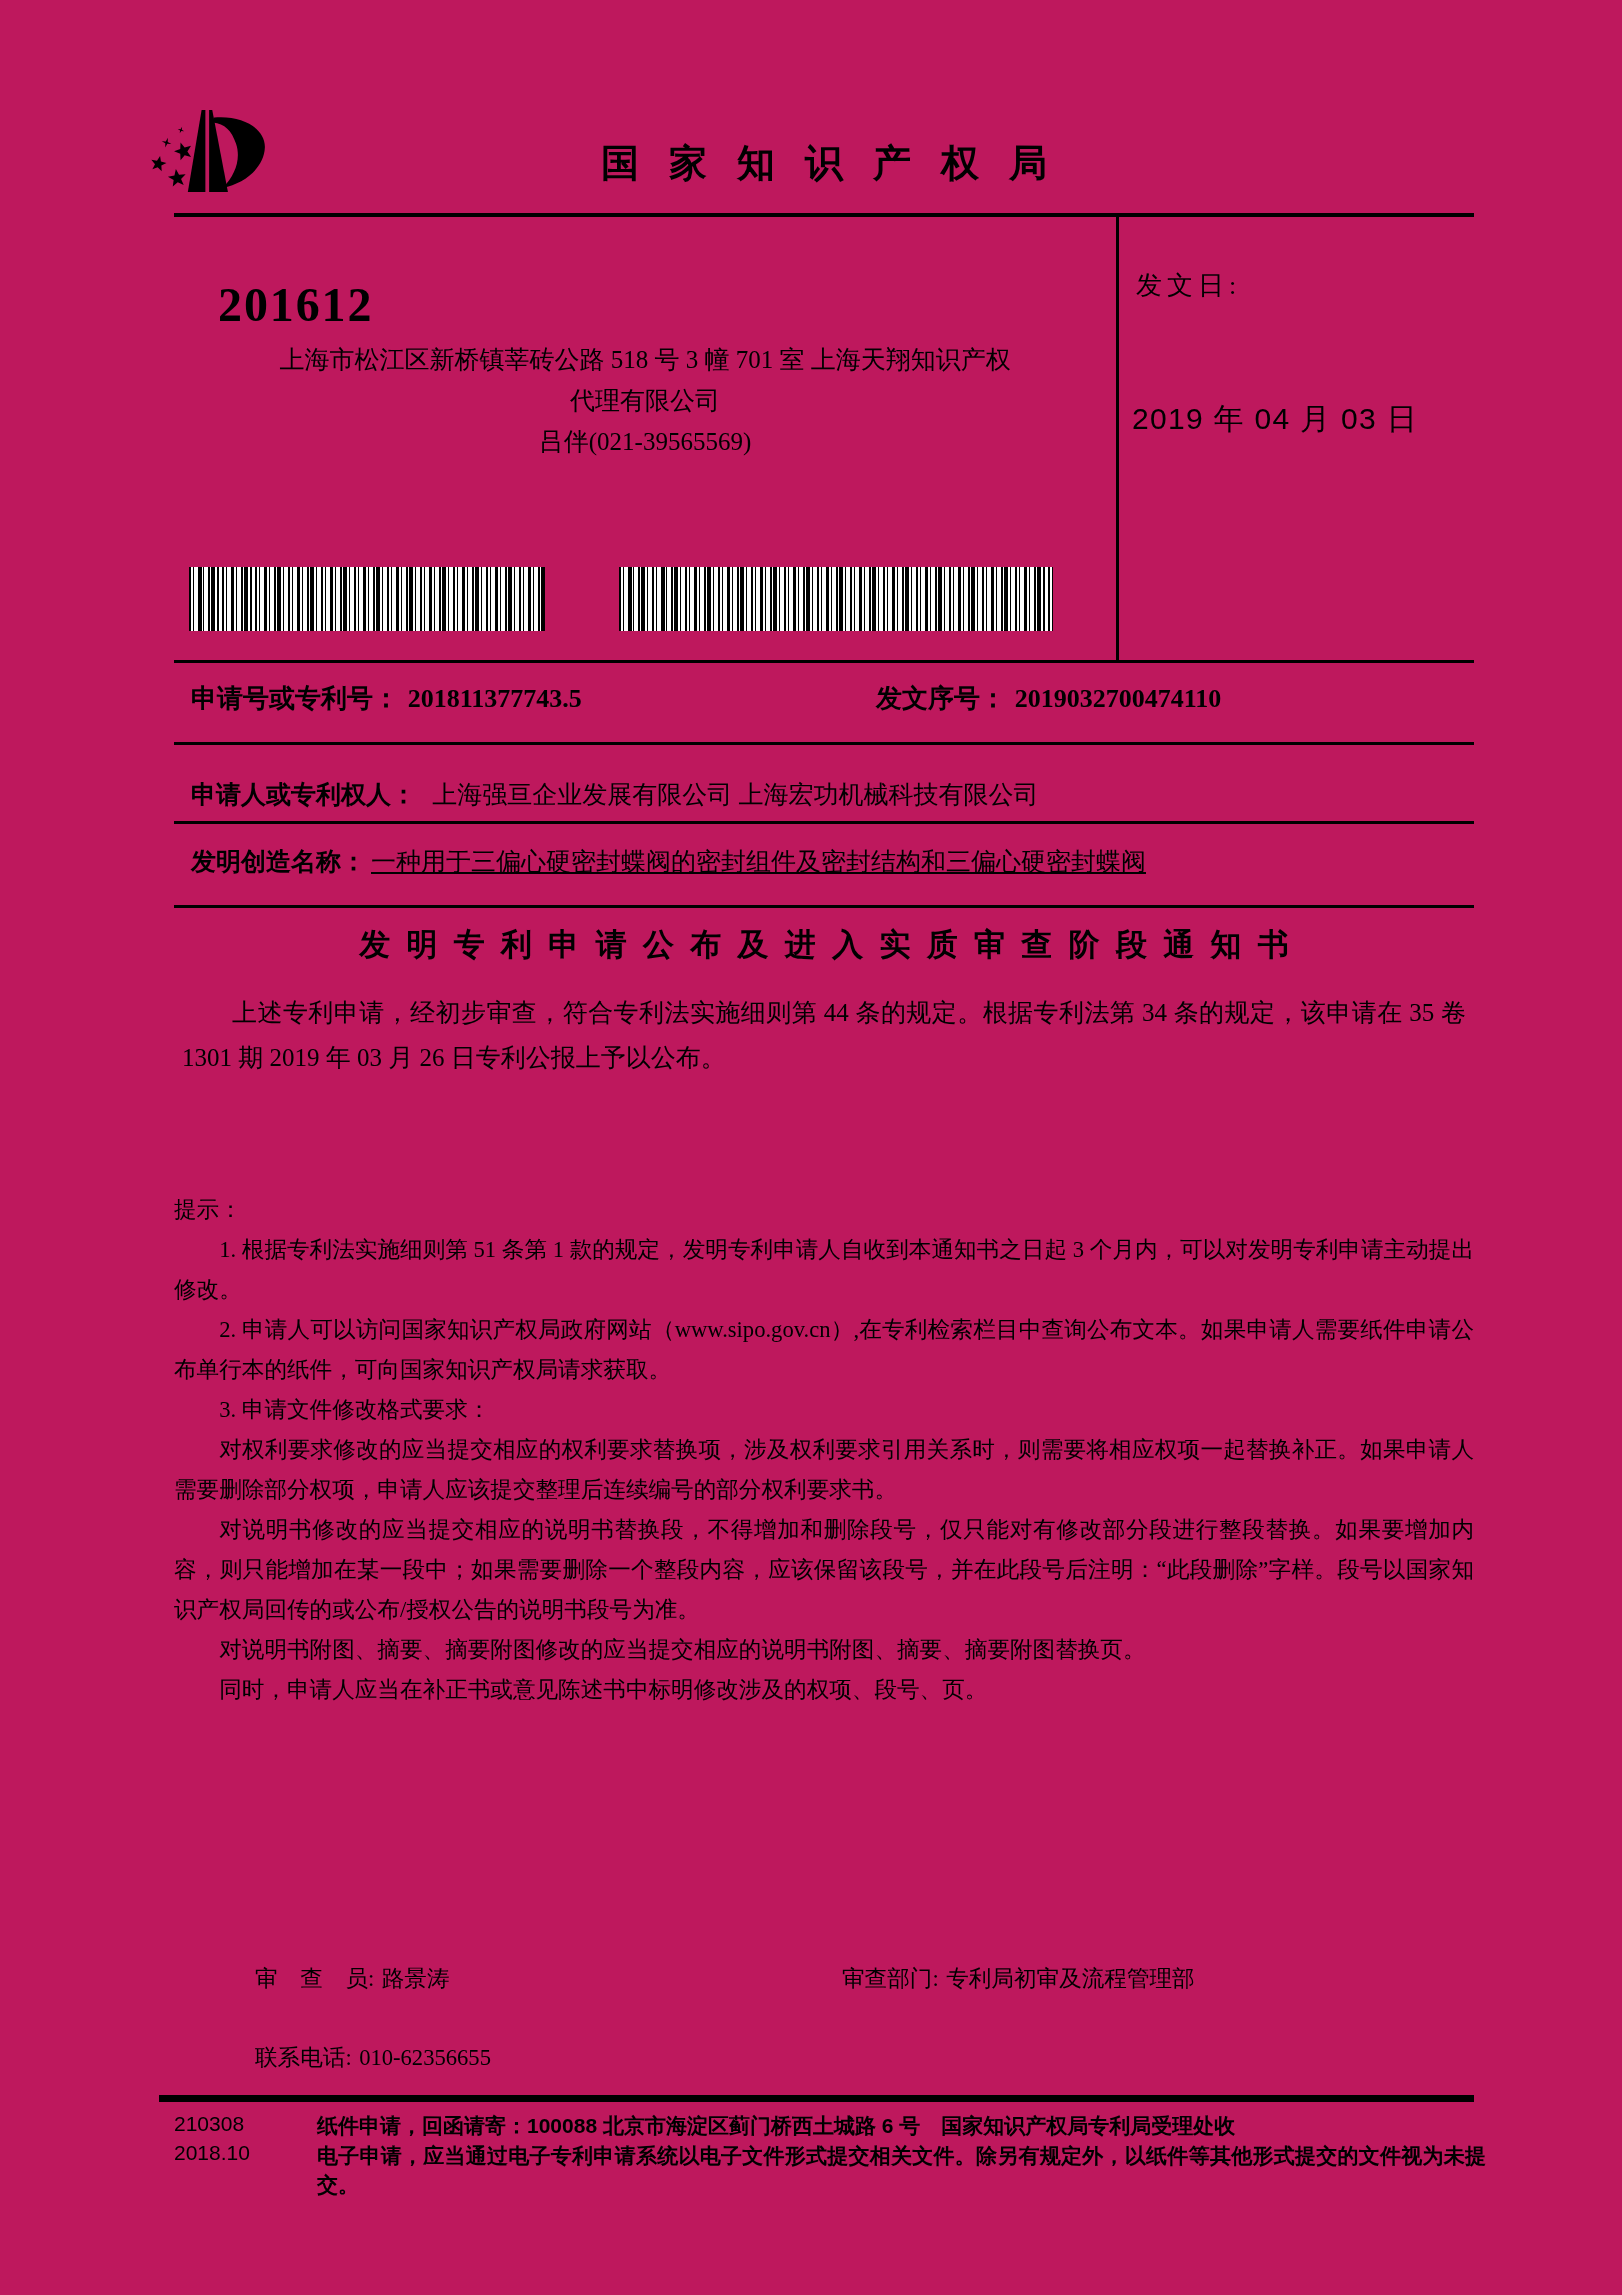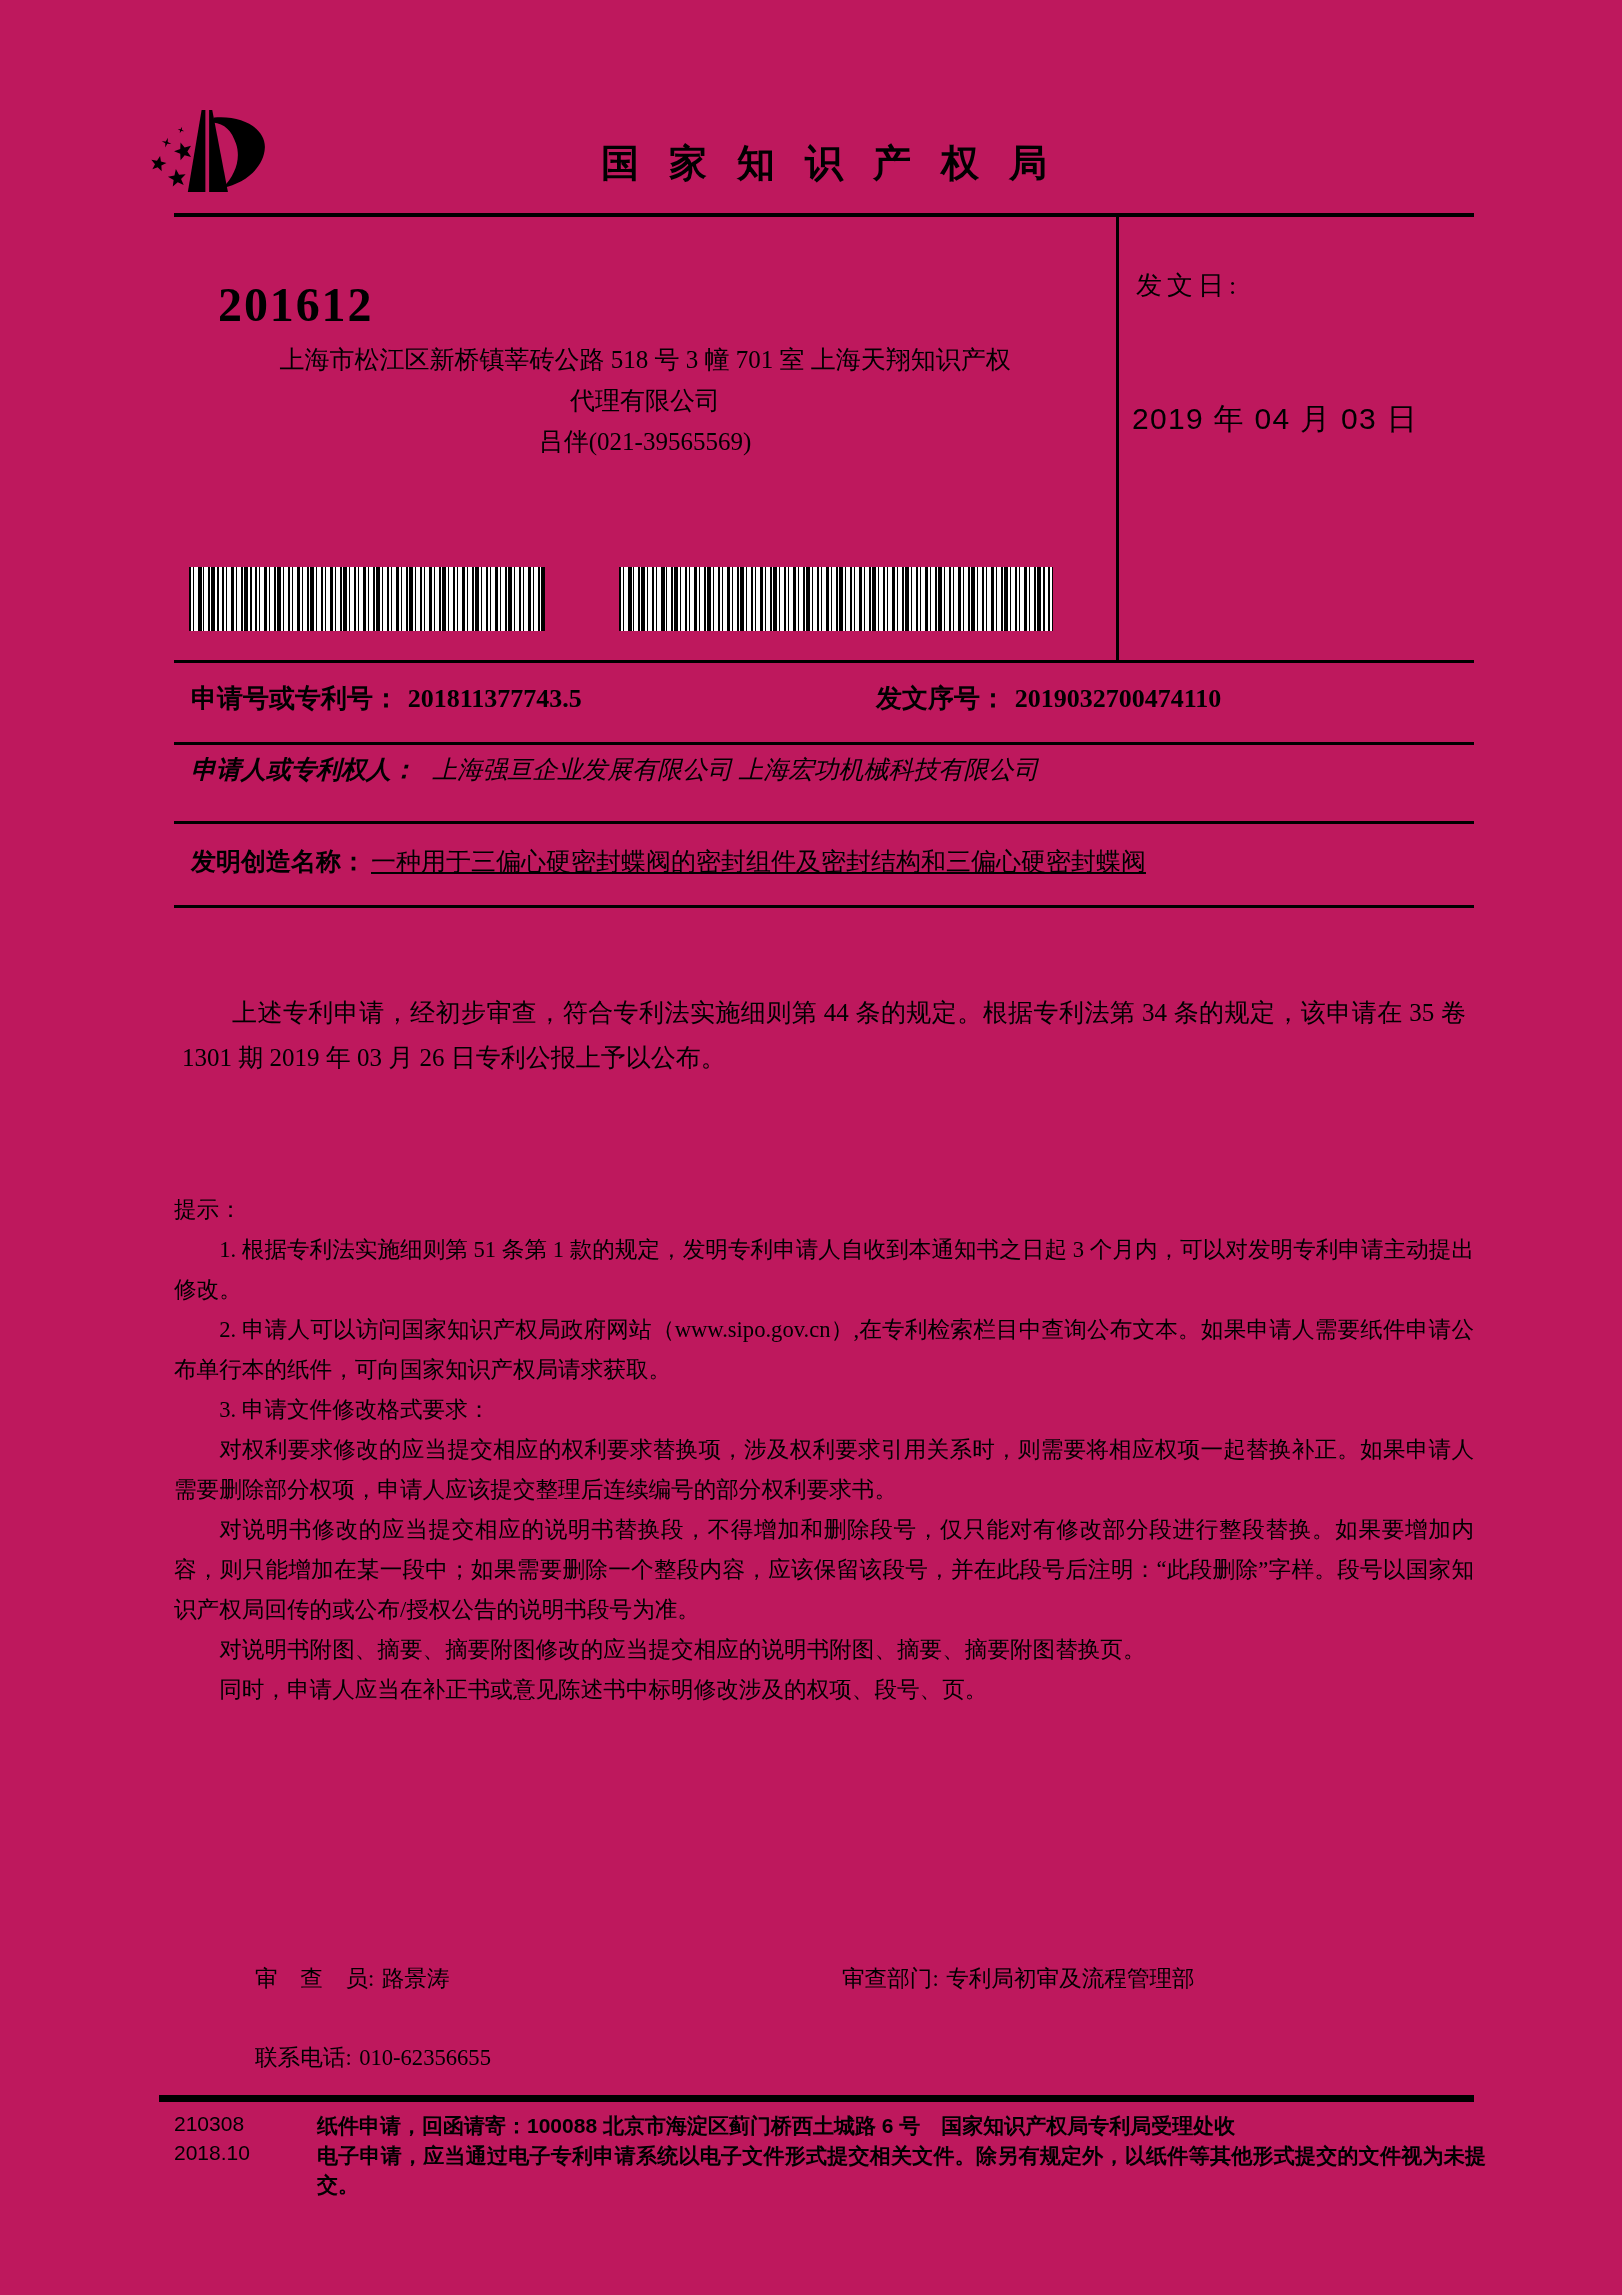--- a/index.html
+++ b/index.html
@@ -54,21 +54,21 @@
       #000 19px 21px,#fff 21px 22px,
       #000 22px 26px,#fff 26px 28px,
       #000 28px 29.5px,#fff 29.5px 33px);
   }
   #barcode-1{left:189px;width:356px;}
   #barcode-2{left:619px;width:434px;}
 
   .field-row{position:absolute;white-space:nowrap;}
   #row-appno{left:191px;top:681px;font-size:26px;font-weight:bold;}
   #row-serial{left:876px;top:681px;font-size:26px;font-weight:bold;}
-  #row-applicant{left:191px;top:753px;font-size:25px;font-style:italic;}
+  #row-applicant{left:191px;top:778px;font-size:25px;}
   #row-invention{left:191px;top:845px;font-size:25px;}
   .field-label{font-weight:bold;}
   .field-value{margin-left:8.8px;}
   #row-applicant .field-value{margin-left:16.3px;font-weight:normal;}
   #row-invention .field-value{margin-left:5px;font-weight:normal;text-decoration:underline;}
   #row-appno .field-value,#row-serial .field-value{font-weight:bold;}
 
   .notice-title{
     position:absolute;left:174px;top:924px;width:1300px;
     text-align:center;font-size:31px;font-weight:bold;letter-spacing:16.3px;
@@ -158,20 +158,21 @@
   <div class="field-row" id="row-applicant">
     <span class="field-label">申请人或专利权人：</span><span class="field-value">上海强亘企业发展有限公司  上海宏功机械科技有限公司</span>
   </div>
   <div class="rule" id="rule-applicant"></div>
 
   <div class="field-row" id="row-invention">
     <span class="field-label">发明创造名称：</span><span class="field-value">一种用于三偏心硬密封蝶阀的密封组件及密封结构和三偏心硬密封蝶阀</span>
   </div>
   <div class="rule" id="rule-invention"></div>
 
+  <div class="notice-title">发明专利申请公布及进入实质审查阶段通知书</div>
 
   <div class="body-paras">
     <p>上述专利申请，经初步审查，符合专利法实施细则第 44 条的规定。根据专利法第 34 条的规定，该申请在 35 卷 1301 期 2019 年 03 月 26 日专利公报上予以公布。</p>
   </div>
 
   <div class="hints">
     <p class="hints-label">提示：</p>
     <p>1. 根据专利法实施细则第 51 条第 1 款的规定，发明专利申请人自收到本通知书之日起 3 个月内，可以对发明专利申请主动提出修改。</p>
     <p>2.  申请人可以访问国家知识产权局政府网站（www.sipo.gov.cn）,在专利检索栏目中查询公布文本。如果申请人需要纸件申请公布单行本的纸件，可向国家知识产权局请求获取。</p>
     <p>3. 申请文件修改格式要求：</p>

